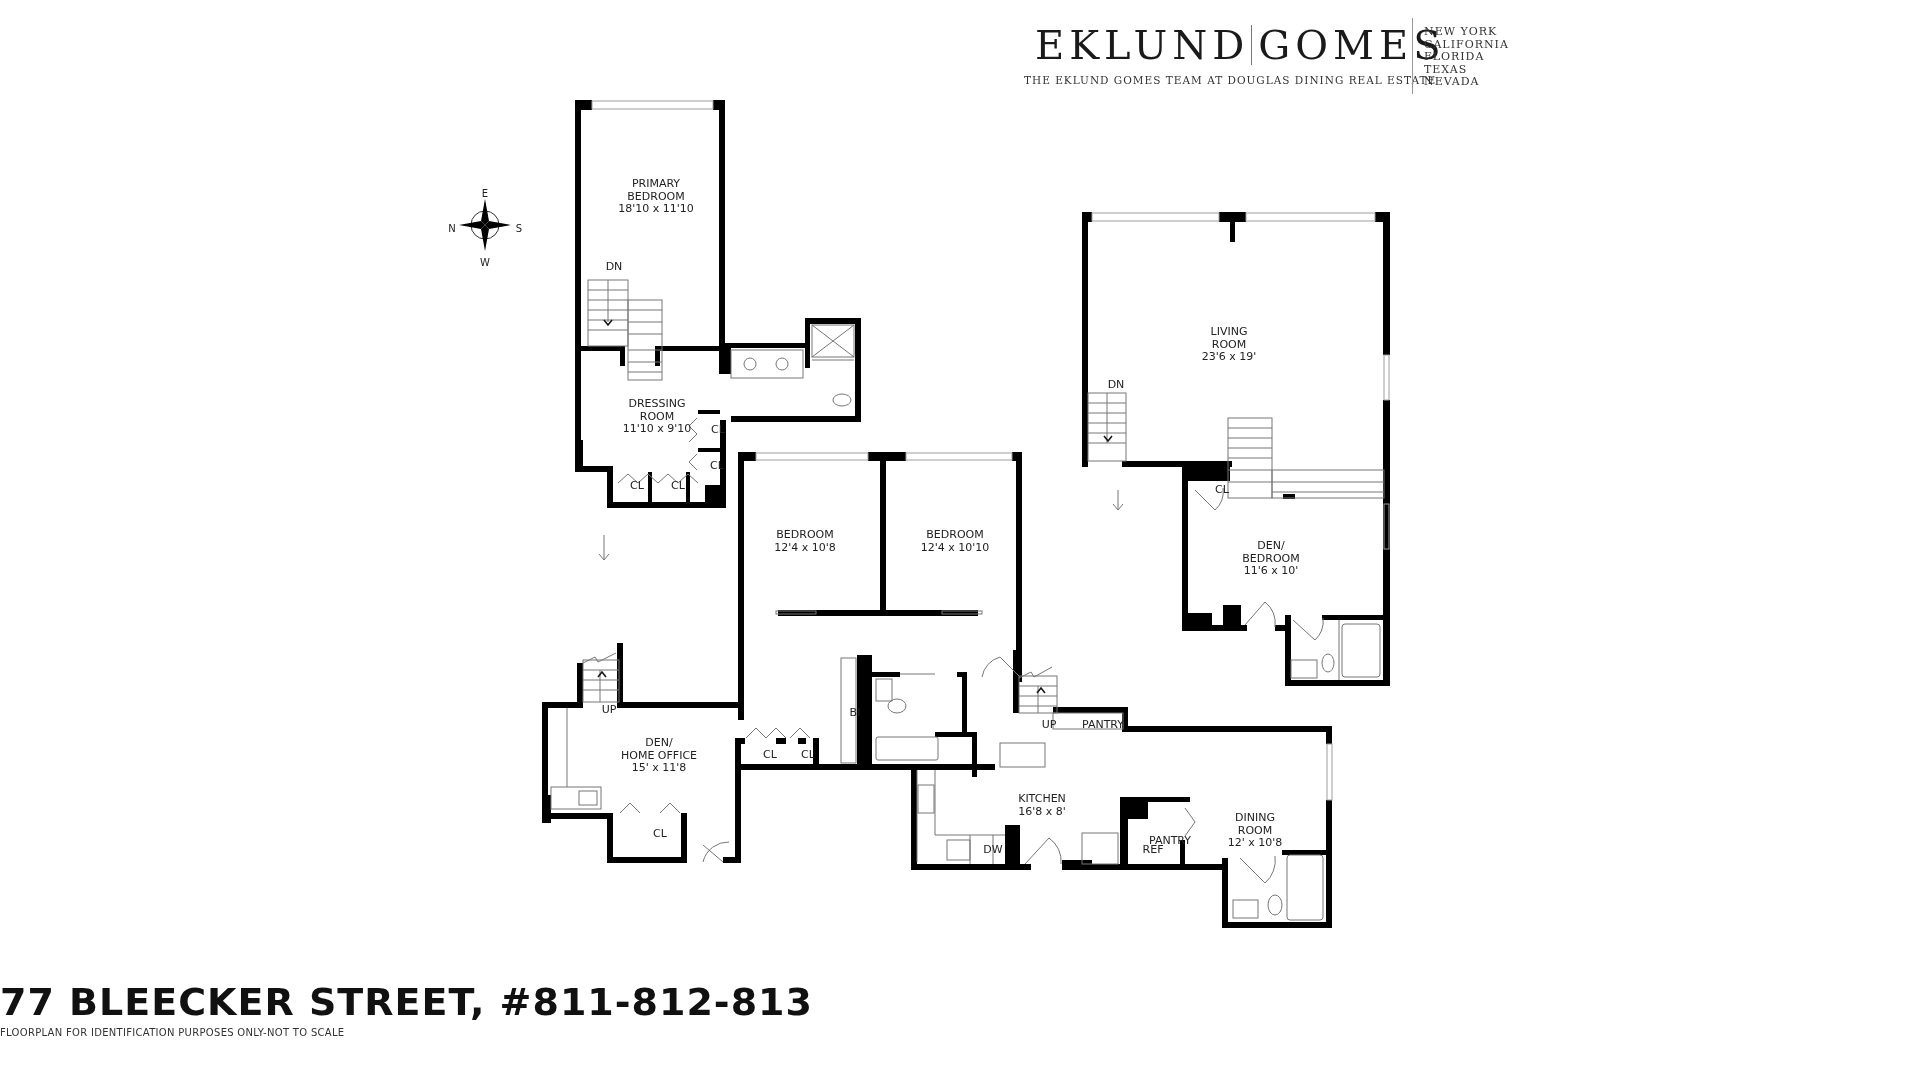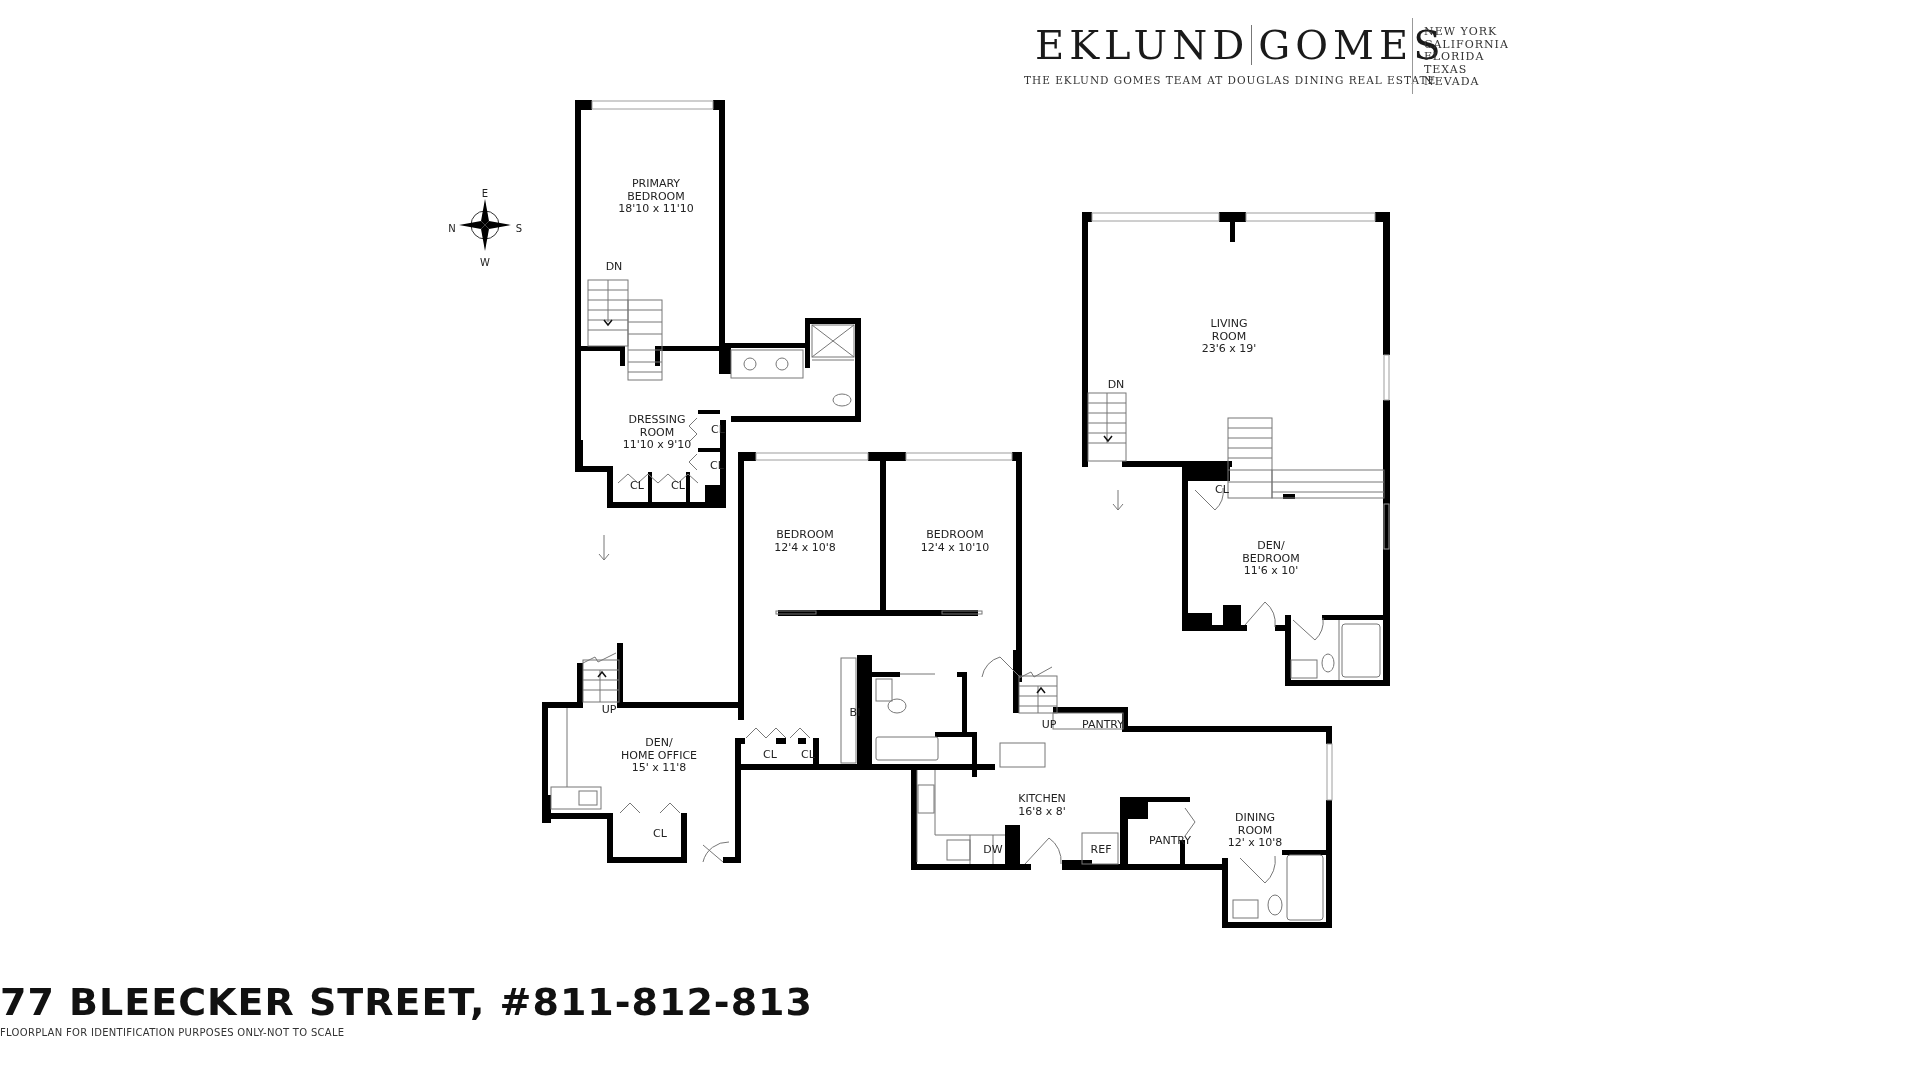--- a/index.html
+++ b/index.html
@@ -298,21 +298,21 @@
   <div>TEXAS</div>
   <div>NEVADA</div>
 </div>
 
 <div id="room-labels">
     <div class="lbl" style="left: 656px; top: 178px;">
       <div style="white-space: pre;">PRIMARY
 BEDROOM</div>
       <div>18'10 x 11'10</div>
     </div>
-    <div class="lbl" style="left: 657px; top: 414px;">
+    <div class="lbl" style="left: 657px; top: 398px;">
       <div style="white-space: pre;">DRESSING
 ROOM</div>
       <div>11'10 x 9'10</div>
     </div>
     <div class="lbl" style="left: 805px; top: 529px;">
       <div style="white-space: pre;">BEDROOM</div>
       <div>12'4 x 10'8</div>
     </div>
     <div class="lbl" style="left: 955px; top: 529px;">
       <div style="white-space: pre;">BEDROOM</div>
@@ -325,39 +325,39 @@
     </div>
     <div class="lbl" style="left: 1042px; top: 793px;">
       <div style="white-space: pre;">KITCHEN</div>
       <div>16'8 x 8'</div>
     </div>
     <div class="lbl" style="left: 1255px; top: 812px;">
       <div style="white-space: pre;">DINING
 ROOM</div>
       <div>12' x 10'8</div>
     </div>
-    <div class="lbl" style="left: 1229px; top: 318px; text-align: center;">
+    <div class="lbl" style="left: 1229px; top: 326px; text-align: center;">
       <div style="white-space: pre;">LIVING
 ROOM</div>
       <div>23'6 x 19'</div>
     </div>
     <div class="lbl" style="left: 1271px; top: 540px;">
       <div style="white-space: pre;">DEN/
 BEDROOM</div>
       <div>11'6 x 10'</div>
     </div>
   </div>
 <div id="misc-labels">
     <div class="lbl small" style="left: 614px; top: 261px;">DN</div>
     <div class="lbl small" style="left: 1116px; top: 379px;">DN</div>
     <div class="lbl small" style="left: 609px; top: 704px;">UP</div>
     <div class="lbl small" style="left: 1049px; top: 719px;">UP</div>
     <div class="lbl small" style="left: 1103px; top: 719px;">PANTRY</div>
     <div class="lbl small" style="left: 1170px; top: 835px;">PANTRY</div>
-    <div class="lbl small" style="left: 1101px; top: 844px;">REF</div>
+    <div class="lbl small" style="left: 1153px; top: 844px;">REF</div>
     <div class="lbl small" style="left: 993px; top: 844px;">DW</div>
     <div class="lbl small" style="left: 855px; top: 707px;">BI</div>
     <div class="lbl small" style="left: 718px; top: 424px;">CL</div>
     <div class="lbl small" style="left: 717px; top: 460px;">CL</div>
     <div class="lbl small" style="left: 637px; top: 480px;">CL</div>
     <div class="lbl small" style="left: 678px; top: 480px;">CL</div>
     <div class="lbl small" style="left: 770px; top: 749px;">CL</div>
     <div class="lbl small" style="left: 808px; top: 749px;">CL</div>
     <div class="lbl small" style="left: 660px; top: 828px;">CL</div>
     <div class="lbl small" style="left: 1222px; top: 484px;">CL</div>

